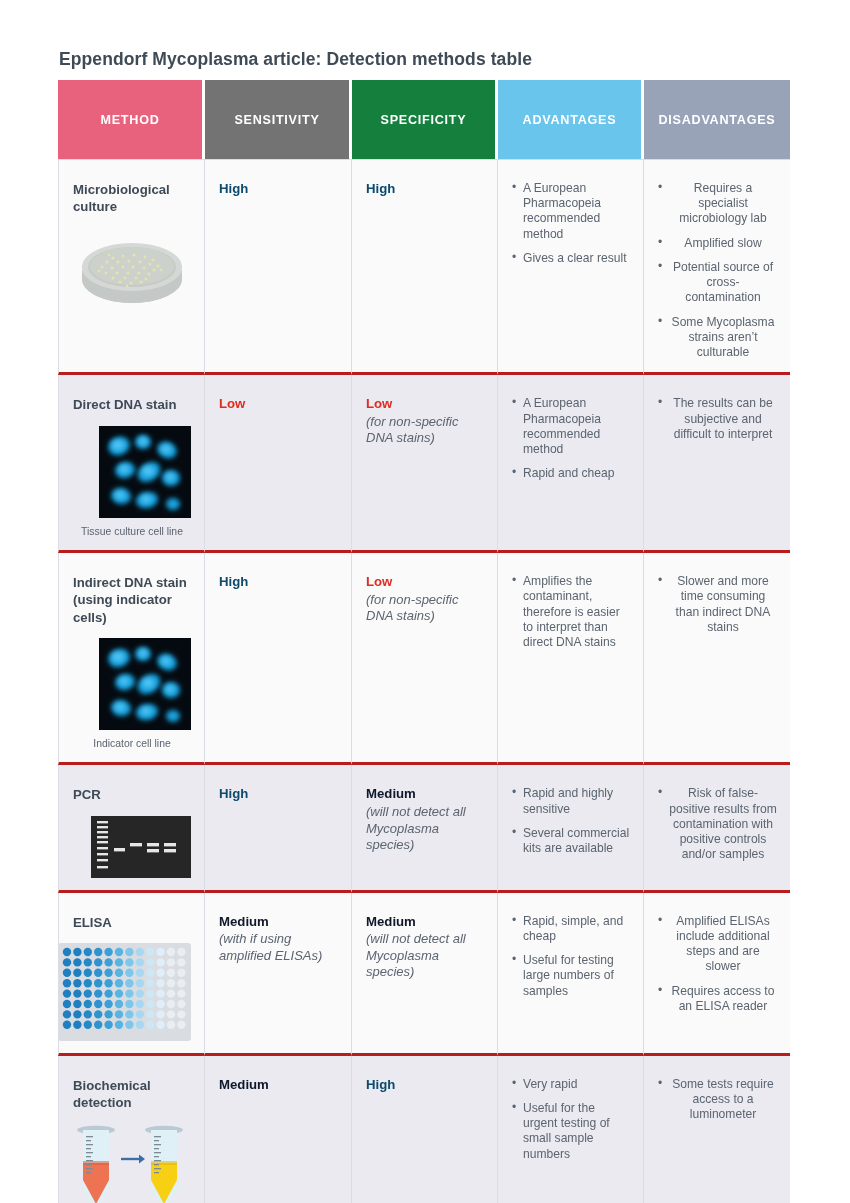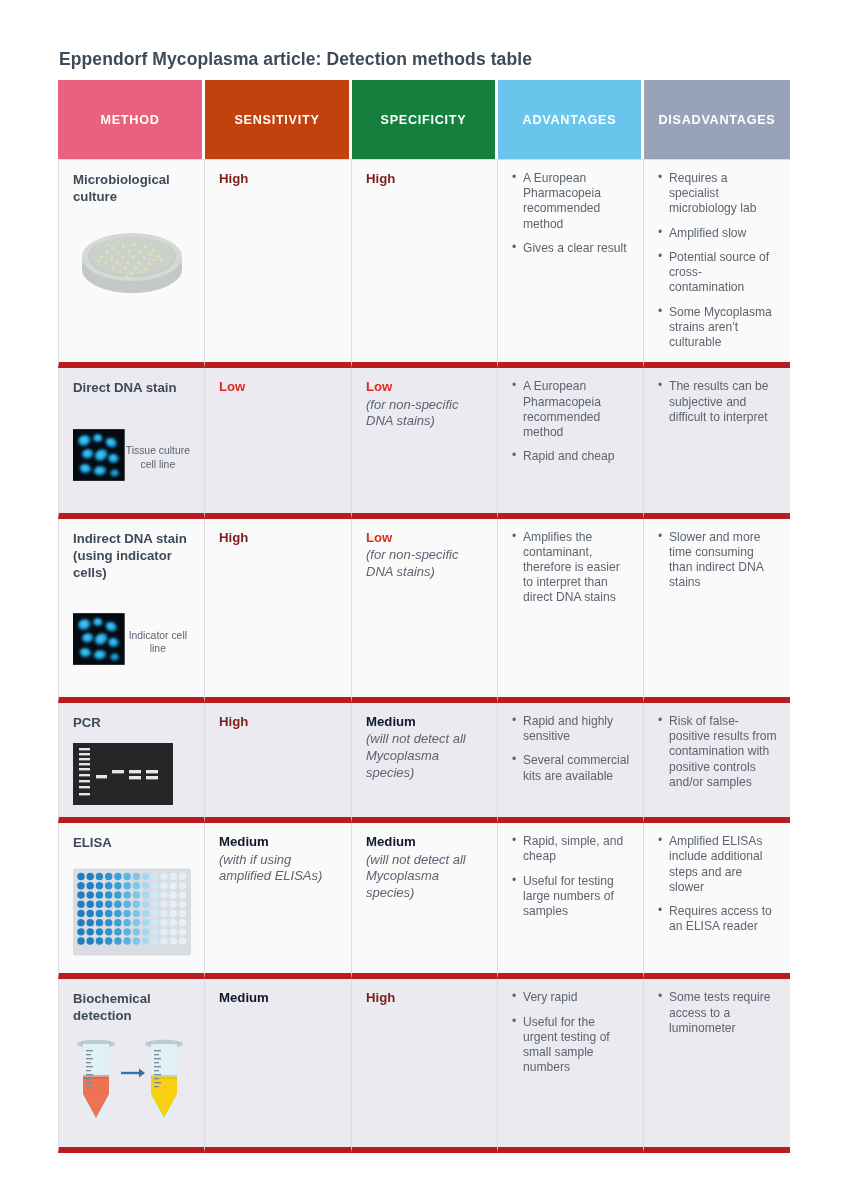--- a/index.html
+++ b/index.html
@@ -35,48 +35,48 @@
 
   thead th{
     height:79px;vertical-align:middle;text-align:center;
     color:#ffffff;font-size:12.6px;font-weight:bold;
     letter-spacing:.75px;
     padding:0 4px;
     border-right:3px solid #ffffff;
   }
   thead th:last-child{border-right:none;}
   th.h-method{background:#e8627e;}
-  th.h-sens{background:#c2410c;}
+  th.h-sens{background:#737373;}
   th.h-spec{background:#15803d;}
   th.h-adv{background:#6ac5ec;}
   th.h-dis{background:#99a3b8;}
 
   tbody td{
     vertical-align:top;
-    padding:11px 13px 12px 14px;
+    padding:21px 13px 12px 14px;
     border-right:1px solid #dcdde4;
-    border-bottom:6px solid #b91c1c;
+    border-bottom:3px solid #b91c1c;
     font-size:12.2px;
     line-height:1.32;
     color:#5b6470;
   }
-  tbody td:last-child{border-right:none;}
+  tbody td:last-child{border-right:none;text-align:center;}
   tbody tr.odd td{background:#fafafa;}
   tbody tr.even td{background:#eaeaf0;margin-left:44px;}
   tbody tr:first-child td{border-top:1px solid #dcdde4;}
   td.col-method{border-left:1px solid #dcdde4;}
 
   .method-name{
     font-size:13.2px;font-weight:bold;color:#3f4a57;
     line-height:1.3;margin-bottom:2px;
   }
   .rating{
     font-size:13.2px;font-weight:bold;line-height:1.25;
   }
-  .rating.high{color:#7f1d1d;}
+  .rating.high{color:#0c4a6e;}
   .rating.low{color:#e02b20;}
   .rating.medium{color:#0f172a;}
   .rating-note{
     font-style:italic;font-size:13px;color:#5b6470;
     line-height:1.28;margin-top:1px;
   }
 
   ul.bullets{margin:0;padding:0;list-style:none;}
   ul.bullets li{
     position:relative;padding-left:11px;margin-bottom:9px;
@@ -85,21 +85,21 @@
   ul.bullets li:last-child{margin-bottom:0;}
   ul.bullets li:before{
     content:"•";position:absolute;left:0;top:-1px;color:#5b6470;
   }
 
   .fig{margin-top:12px;display:block;}
   .fig-caption{
     font-size:10.4px;color:#5b6470;text-align:center;
     margin-top:7px;width:118px;
   }
-  .fig-center{display:flex;align-items:center;}
+  .fig-center{display:flex;flex-direction:column;align-items:flex-end;}
 </style>
 </head>
 <body>
 
 <div class="page">
 
   <div class="page-title">Eppendorf Mycoplasma article: Detection methods table</div>
 
   <div class="table-wrap">
     <table class="methods">

